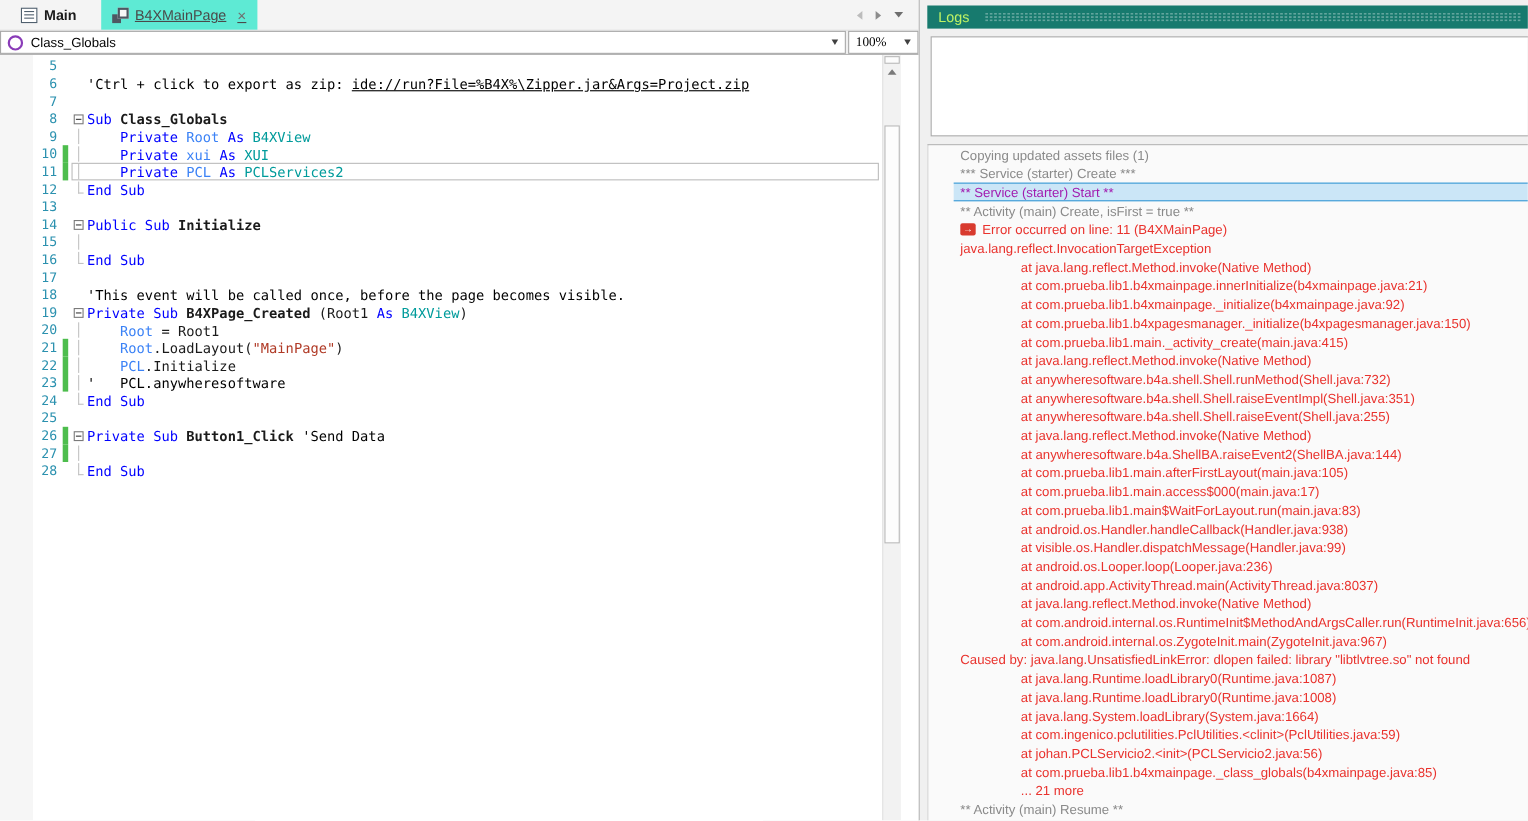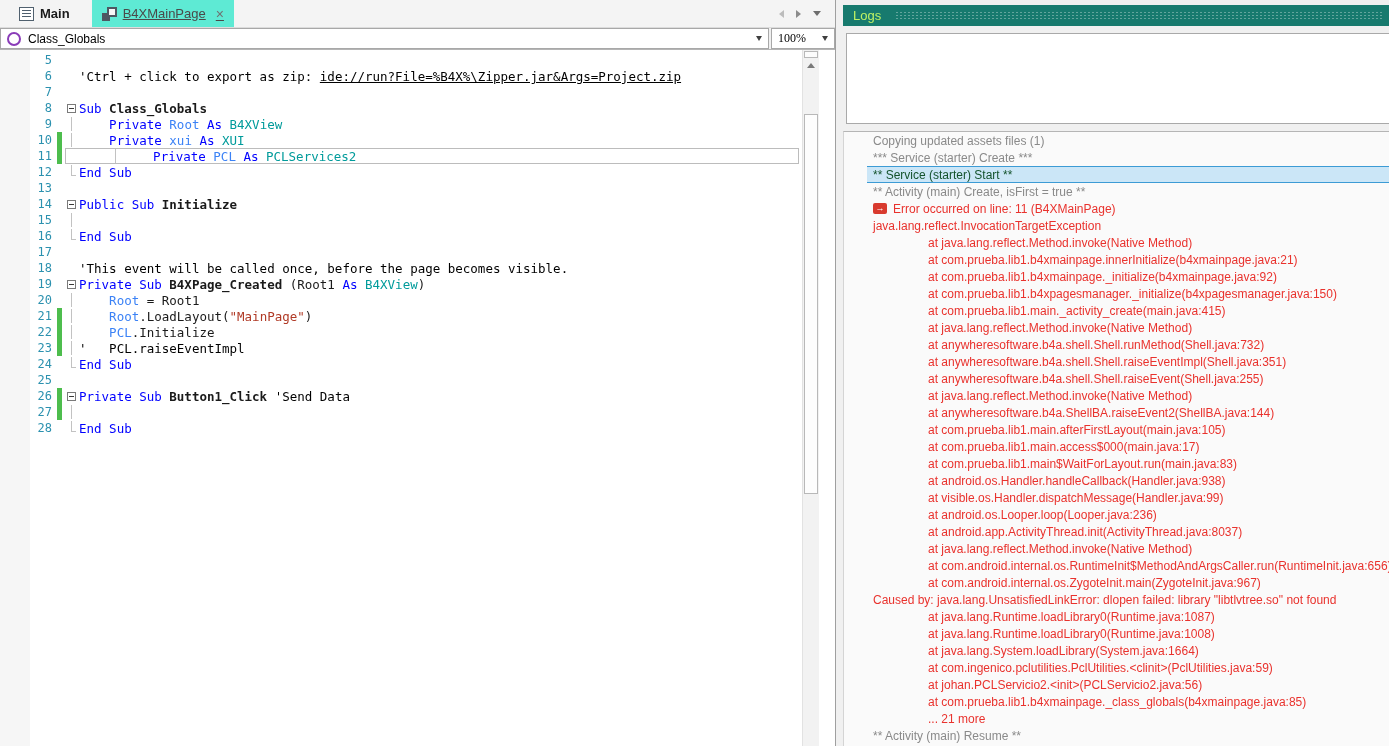--- a/index.html
+++ b/index.html
@@ -37,21 +37,21 @@
   .member-icon{width:10px;height:10px;border:2px solid #8a3cb8;border-radius:50%;margin-right:7px;flex:none;}
 
   .editor{flex:1;position:relative;background:#fff;overflow:hidden;}
   .margin-strip{position:absolute;left:0;top:0;width:30px;height:100%;background:#f6f6f6;}
   #code-lines{position:absolute;left:0;top:2px;right:36px;}
   .code-line{display:flex;height:16px;font-family:"DejaVu Sans Mono",monospace;font-size:12.5px;line-height:16px;position:relative;}
   .lnum{width:56px;text-align:right;color:#2B91AF;padding-right:4px;box-sizing:border-box;font-size:12px;flex:none;position:relative;}
   .cbar{width:5px;margin:0 3px 0 1px;flex:none;}
   .cbar.changed{background:#4dbd4d;}
   .lbody{flex:1;display:flex;border:1px solid transparent;box-sizing:border-box;height:16px;}
-  .lbody.current{border-color:#bcbcbc;padding-left:44px;}
+  .lbody.current{border-color:#bcbcbc;}
   .fold{width:13px;position:relative;flex:none;}
   .fold-box{position:absolute;left:1px;top:3px;width:9px;height:9px;border:1px solid #7a7a7a;background:#fff;box-sizing:border-box;}
   .fold-minus{position:absolute;left:1px;right:1px;top:3px;height:1px;background:#3a3a3a;}
   .fold-vline::before{content:"";position:absolute;left:5px;top:0;bottom:0;width:1px;background:#c2c2c2;}
   .fold-endline{position:absolute;left:5px;top:0;width:5px;height:11px;border-left:1px solid #c2c2c2;
                 border-bottom:1px solid #c2c2c2;box-sizing:border-box;}
   .codetext{white-space:pre;tab-size:4;}
   .c-kw{color:#0000FF}.c-plain{color:#1a1a1a}.c-type{color:#009B9B}.c-var{color:#3b82f6}
   .c-comment{color:#000000}.c-str{color:#B03A26}
   .bold{font-weight:bold}.und{text-decoration:underline}
@@ -71,21 +71,21 @@
                background-image:radial-gradient(rgba(255,255,255,0.32) 1px,transparent 1.2px);
                background-size:4px 3px;}
   .logs-filter{position:absolute;left:3px;top:33px;right:-1px;height:91px;background:#fff;
                border:1px solid #a9a9a9;box-sizing:border-box;}
   .logs-list{position:absolute;left:0;top:131px;right:0;bottom:0;background:#fafafa;
              border-top:1px solid #b5b5b5;border-left:1px solid #d4d4d4;overflow:hidden;box-sizing:border-box;}
   .log-row{height:17px;font-size:12px;color:#8a8a8a;padding-left:6px;white-space:nowrap;
            box-sizing:border-box;display:flex;align-items:center;gap:6px;margin-left:23px;}
   .log-row.indent{padding-left:61px;}
   .kind-error{color:#E9322D;}
-  .kind-selected{background:#CBE6F7;border-top:1px solid #3C9BD5;border-bottom:1px solid #3C9BD5;color:#14532d;}
+  .kind-selected{background:#CBE6F7;border-top:1px solid #3C9BD5;border-bottom:1px solid #3C9BD5;color:#a21caf;}
   .err-icon{width:14px;height:11px;background:#D83A2E;color:#fff;border-radius:2px;font-size:9px;
             line-height:11px;text-align:center;flex:none;font-weight:bold;}
 </style>
 </head>
 <body>
 
 <div class="left-pane">
   <div class="tab-bar">
     <div class="tab tab-main">
       <span class="form-icon"></span>
@@ -278,21 +278,21 @@
           <div class="lbody">
             <span class="fold fold-vline"></span>
             <span class="codetext"><span class="c-plain">	</span><span class="c-var">PCL</span><span class="c-plain">.Initialize</span></span>
           </div>
         </div>
         <div class="code-line">
           <span class="lnum">23</span>
           <span class="cbar changed"></span>
           <div class="lbody">
             <span class="fold fold-vline"></span>
-            <span class="codetext"><span class="c-comment">'	PCL.raiseEventImpl</span></span>
+            <span class="codetext"><span class="c-comment">'	PCL.anywheresoftware</span></span>
           </div>
         </div>
         <div class="code-line">
           <span class="lnum">24</span>
           <span class="cbar"></span>
           <div class="lbody">
             <span class="fold">
               <span class="fold-endline"></span>
             </span>
             <span class="codetext"><span class="c-kw">End Sub</span></span>
@@ -418,21 +418,21 @@
       <div class="log-row kind-error indent">
         <span>at android.os.Handler.handleCallback(Handler.java:938)</span>
       </div>
       <div class="log-row kind-error indent">
         <span>at visible.os.Handler.dispatchMessage(Handler.java:99)</span>
       </div>
       <div class="log-row kind-error indent">
         <span>at android.os.Looper.loop(Looper.java:236)</span>
       </div>
       <div class="log-row kind-error indent">
-        <span>at android.app.ActivityThread.init(ActivityThread.java:8037)</span>
+        <span>at android.app.ActivityThread.main(ActivityThread.java:8037)</span>
       </div>
       <div class="log-row kind-error indent">
         <span>at java.lang.reflect.Method.invoke(Native Method)</span>
       </div>
       <div class="log-row kind-error indent">
         <span>at com.android.internal.os.RuntimeInit$MethodAndArgsCaller.run(RuntimeInit.java:656)</span>
       </div>
       <div class="log-row kind-error indent">
         <span>at com.android.internal.os.ZygoteInit.main(ZygoteInit.java:967)</span>
       </div>

